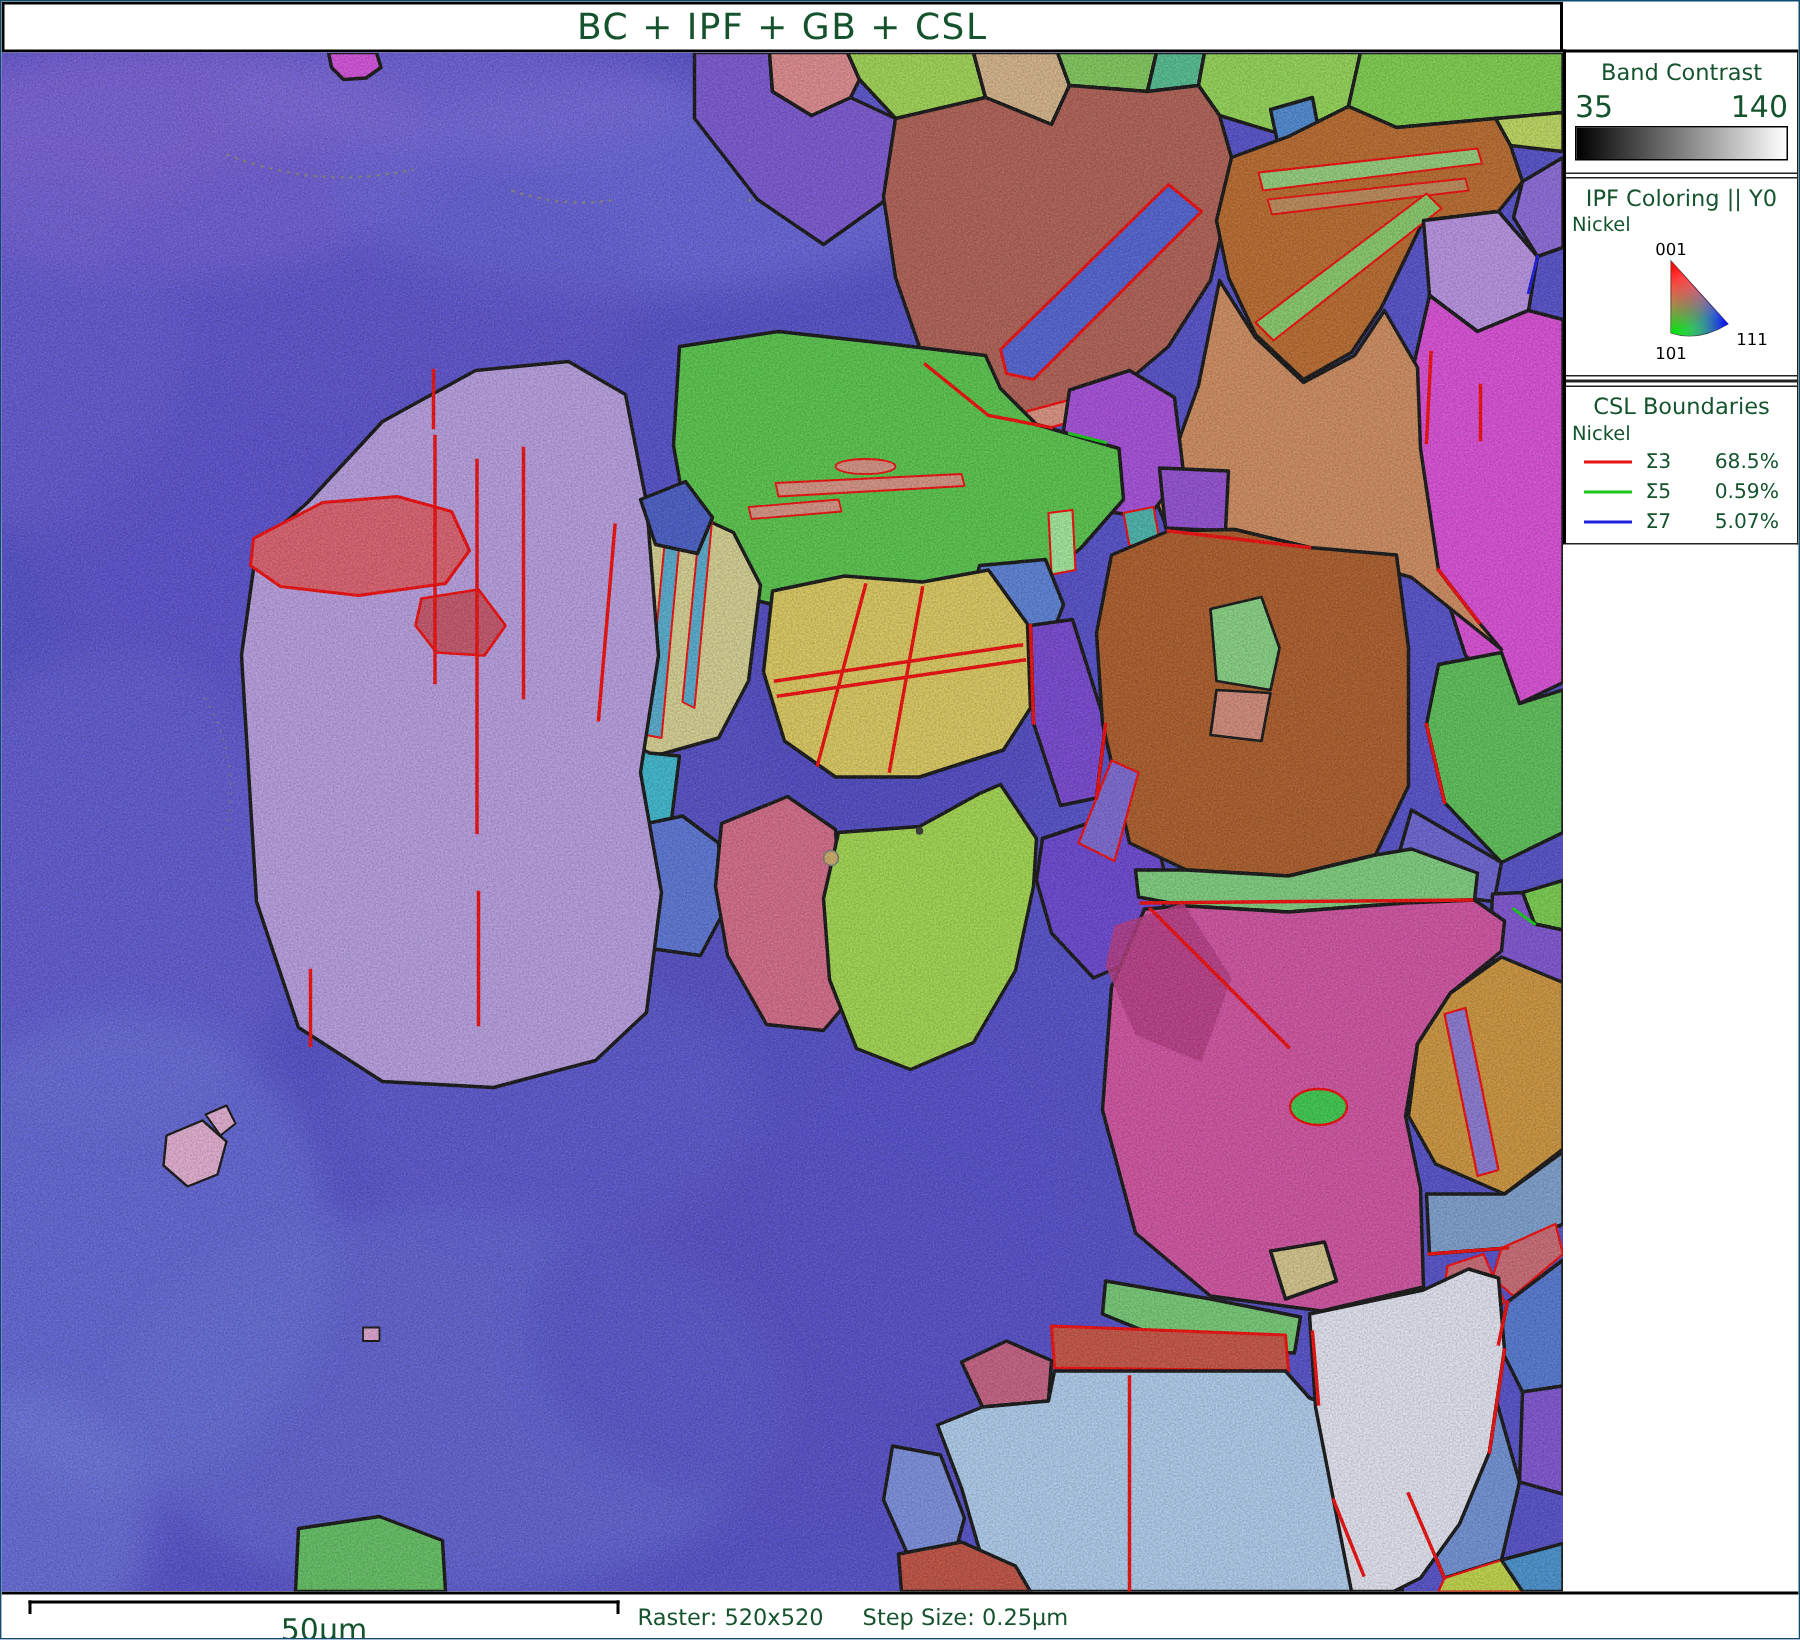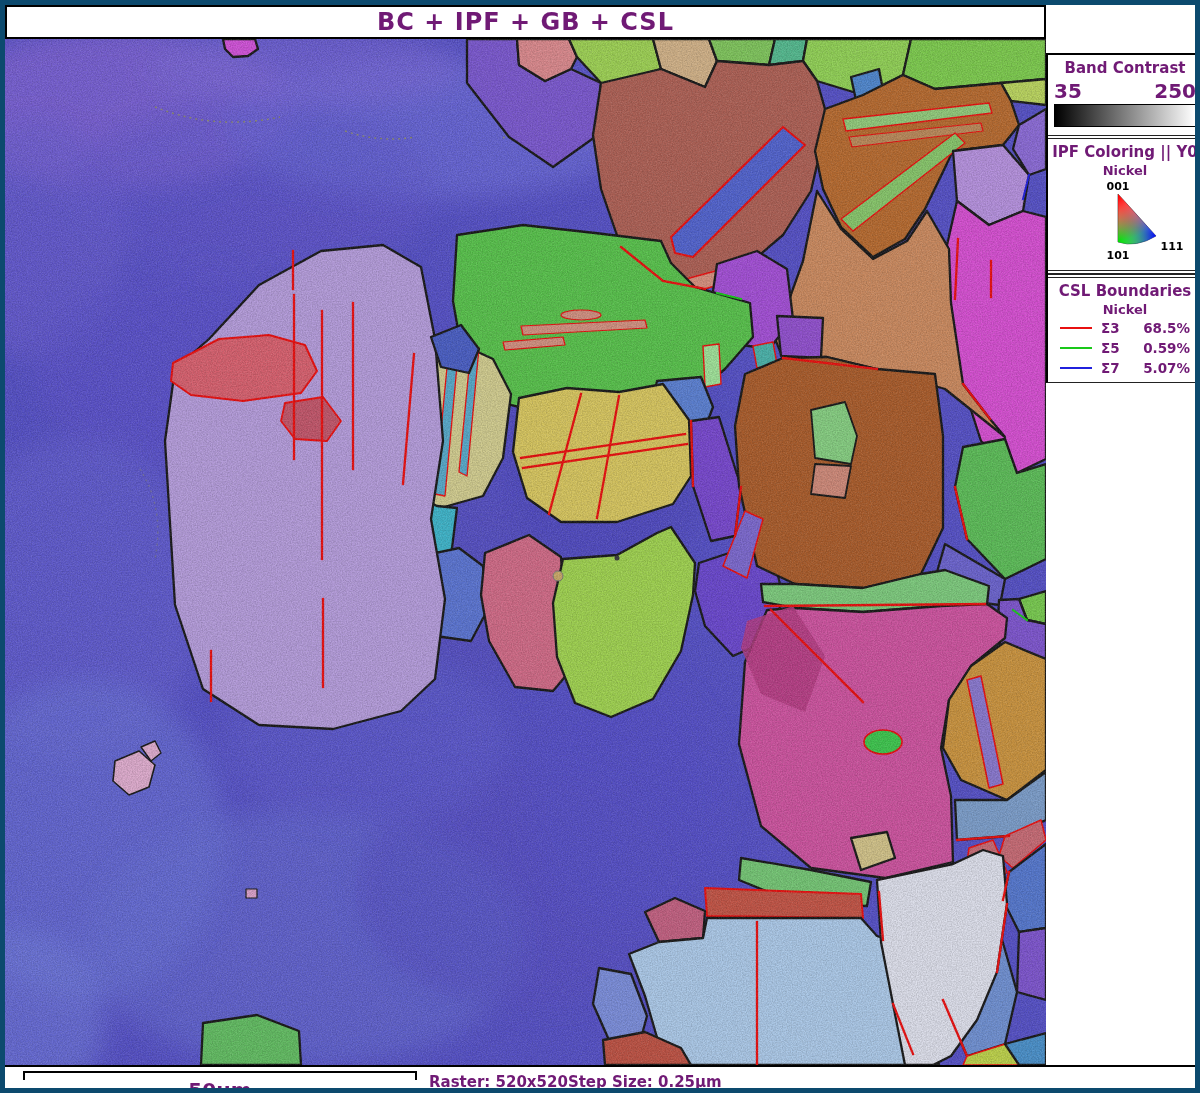--- a/index.html
+++ b/index.html
@@ -1,50 +1,50 @@
 <!DOCTYPE html>
 <html><head>
 <meta charset="utf-8">
 <style>
   html,body{margin:0;padding:0;background:#fff;}
   #app{position:relative;width:1200px;height:1093px;background:#fff;overflow:hidden;
-       font-family:"DejaVu Sans","Liberation Sans",sans-serif;color:#701a75;
-       border:5px solid #0c4a6e;box-sizing:border-box;font-weight:bold;}
+       font-family:"DejaVu Sans","Liberation Sans",sans-serif;color:#14532d;
+       border:1px solid #0c4a6e;box-sizing:border-box;}
   
   .titlebar{position:absolute;left:0;top:0;width:1041px;height:34px;background:#fff;
             border:2px solid #000;box-sizing:border-box;display:flex;align-items:center;justify-content:center;}
   .titlebar span{font-size:24px;letter-spacing:1px;}
   
   .map{position:absolute;left:0;top:34px;width:1041px;height:1026px;}
   .map svg{display:block;width:100%;height:100%;}
   
-  .legend{position:absolute;left:1041px;top:48px;width:157px;background:#fff;
+  .legend{position:absolute;left:1041px;top:32px;width:157px;background:#fff;
           border:1px solid #222;border-left:2px solid #000;border-top:2px solid #000;box-sizing:border-box;}
   .lg-section{padding:3px 4px 4px;}
   .lg-title{font-size:15px;text-align:center;margin:1px 0 2px;white-space:nowrap;}
   .bc-minmax{display:flex;justify-content:space-between;font-size:20px;padding:0 2px;}
   .bc-bar{height:21px;margin:1px 2px 4px;border:1px solid #000;background:linear-gradient(to right,#000,#fff);}
   .divider{height:2px;border-top:1px solid #222;border-bottom:1px solid #222;}
-  .sub{text-align:center;font-size:13px;margin:0 0 1px;}
+  .sub{text-align:left;font-size:13px;margin:0 0 1px;}
   .tri-wrap{display:flex;justify-content:flex-end;padding:1px 0 2px;}
   .lrow{display:flex;align-items:center;font-size:13.5px;padding:2px 8px 2px 8px;}
   .sw{width:32px;margin-right:9px;flex:none;height:0;}
   .sw-gb2{border-top:2px solid #999999;}
   .sw-gb10{border-top:2px solid #1a1a1a;}
   .sw-s3{border-top:2px solid #e81010;}
   .sw-s5{border-top:2px solid #19c819;}
   .sw-s7{border-top:2px solid #2020dd;}
   .val{margin-left:auto;}
   
   .footer{position:absolute;left:0;top:1060px;width:1200px;height:33px;background:#fff;
           border-top:2px solid #000;border-bottom:2px solid #000;box-sizing:border-box;}
   .bracket{position:absolute;left:18px;top:4px;width:394px;height:9px;box-sizing:border-box;
            border-top:2px solid #000;border-left:2px solid #000;border-right:2px solid #000;}
   .scale-label{position:absolute;left:18px;top:11px;width:394px;text-align:center;font-size:20px;}
-  .raster-info{position:absolute;left:424px;top:0;height:29px;display:flex;align-items:center;font-size:15px;}
+  .raster-info{position:absolute;left:424px;top:0;height:29px;display:flex;align-items:center;gap:26px;font-size:15px;}
 </style>
 </head>
 <body>
 
 <div id="app">
 
   <div class="titlebar">
     <span>BC + IPF + GB + CSL</span>
   </div>
 
@@ -242,21 +242,21 @@
       <rect x="0" y="0" width="1041" height="1026" filter="url(#fDark)" opacity=".32"></rect>
       <rect x="0" y="0" width="1041" height="1026" filter="url(#fLight)" opacity=".26"></rect>
     </svg>
   </div>
 
   <aside class="legend">
     <section class="lg-section">
       <div class="lg-title">Band Contrast</div>
       <div class="bc-minmax">
         <span>35</span>
-        <span>250</span>
+        <span>140</span>
       </div>
       <div class="bc-bar"></div>
     </section>
     <div class="divider"></div>
 
     <section class="lg-section">
       <div class="lg-title">IPF Coloring || Y0</div>
       <div class="sub">Nickel</div>
       <div class="tri-wrap">
         <svg width="140" height="84" viewBox="0 0 140 84">

